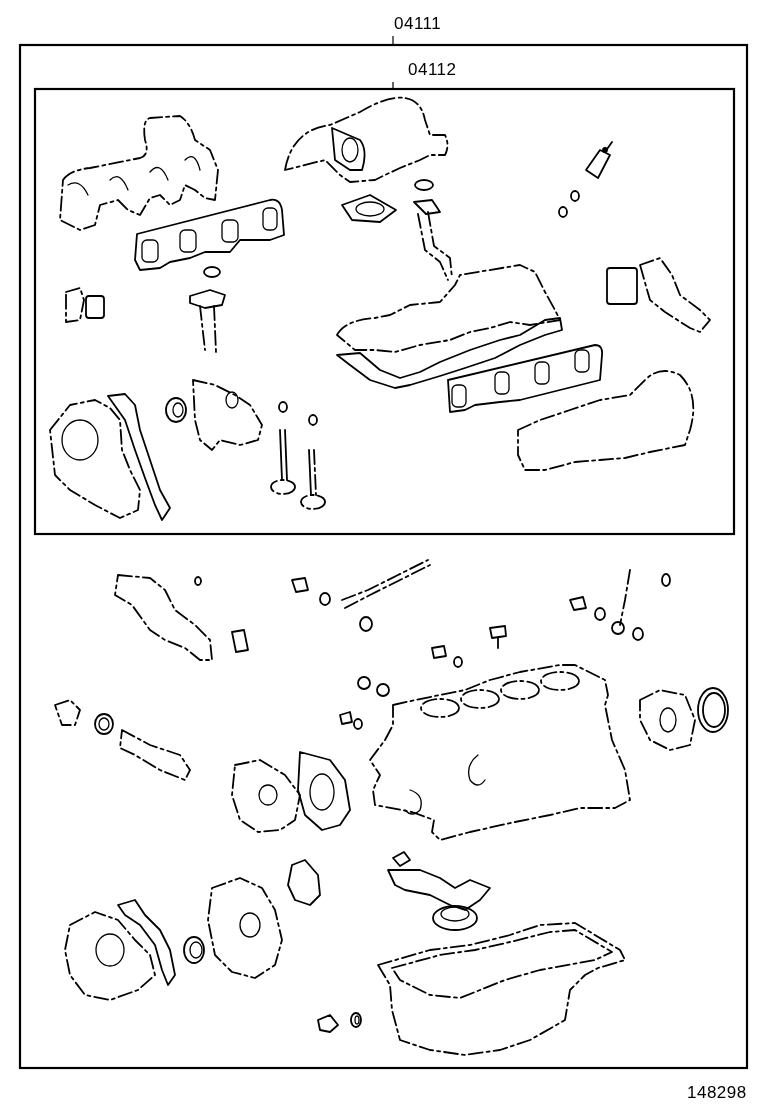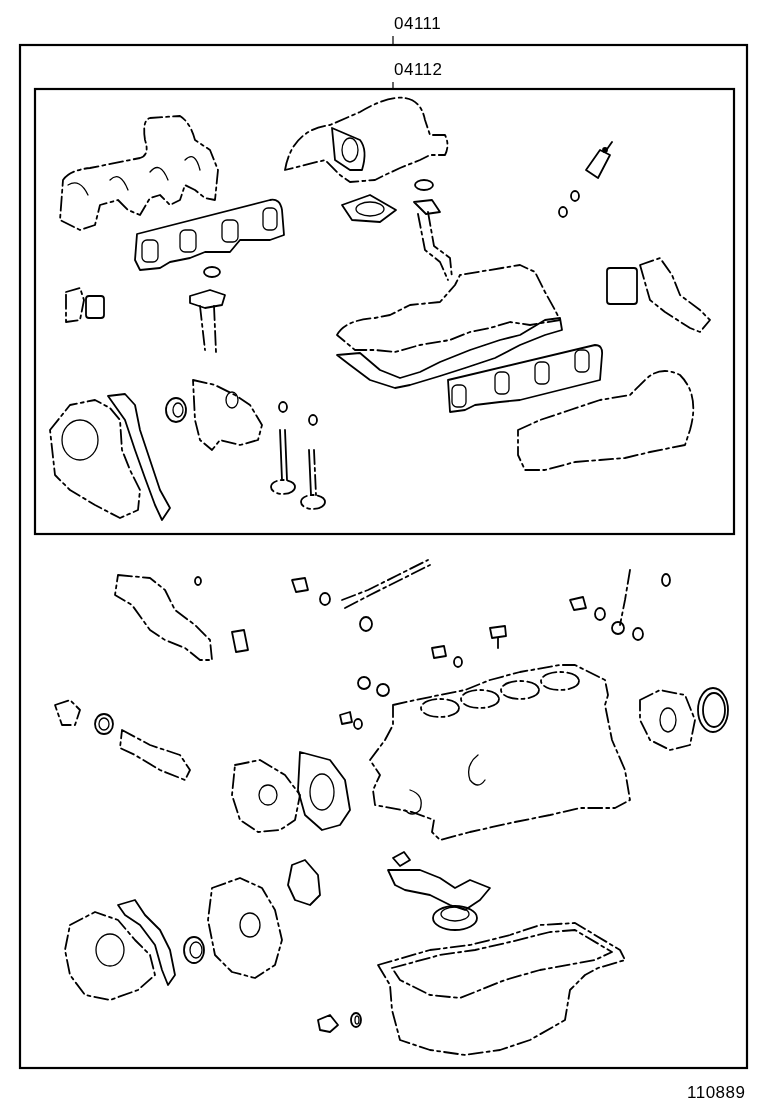--- a/index.html
+++ b/index.html
@@ -1,34 +1,34 @@
 <!DOCTYPE html>
 <html><head>
 <meta charset="utf-8">
 <style>
   html, body { margin: 0; padding: 0; background: #ffffff; }
   body { width: 760px; height: 1112px; position: relative; overflow: hidden;
          font-family: "Liberation Sans", sans-serif; color: #000; }
   .label { position: absolute; font-size: 17px; letter-spacing: 0.5px; font-weight: normal; margin-left: 32px; }
   #lbl-outer { left: 362px; top: 14px; }
-  #lbl-inner { left: 362px; top: 60px; }
+  #lbl-inner { left: 376px; top: 60px; }
   #lbl-ref { left: 655px; top: 1083px; font-size: 17px; }
   svg#drawing { position: absolute; left: 0; top: 0; }
   .frame { fill: none; stroke: #000; stroke-width: 2.2; }
   .part { fill: none; stroke: #000; stroke-width: 1.8; stroke-linejoin: round; stroke-linecap: round; }
   .dash { stroke-dasharray: 14 4 3 4; }
   .thin { stroke-width: 1.3; }
   .fillblk { fill: #000; stroke: #000; }
 </style>
 </head>
 <body>
 
 <div class="label" id="lbl-outer">04111</div>
 <div class="label" id="lbl-inner">04112</div>
-<div class="label" id="lbl-ref">110889</div>
+<div class="label" id="lbl-ref">148298</div>
 
 <svg id="drawing" width="760" height="1112" viewBox="0 0 760 1112">
 
   <line x1="393" y1="36" x2="393" y2="45" stroke="#000" stroke-width="1.2"></line>
   <line x1="393" y1="82" x2="393" y2="89" stroke="#000" stroke-width="1.2"></line>
 
   <rect class="frame" x="20" y="45" width="727" height="1023"></rect>
   <rect class="frame" x="35" y="89" width="699" height="445"></rect>
 
   <g>

